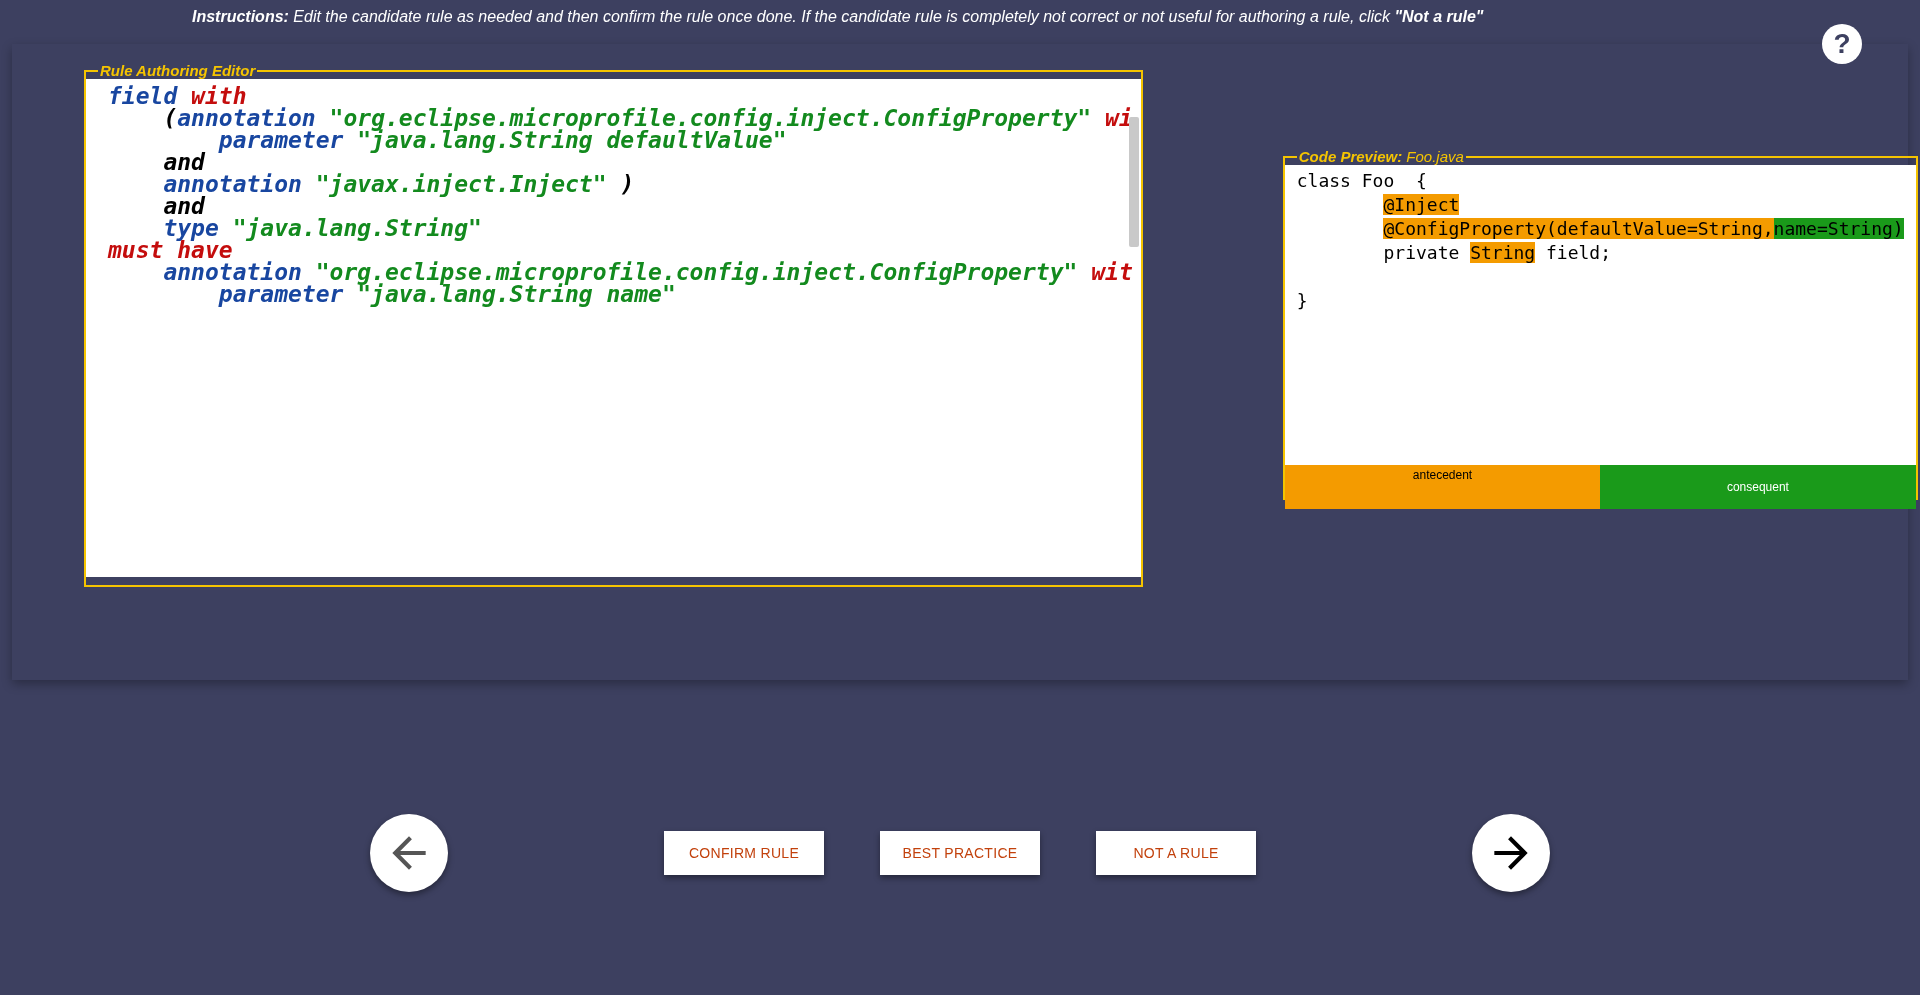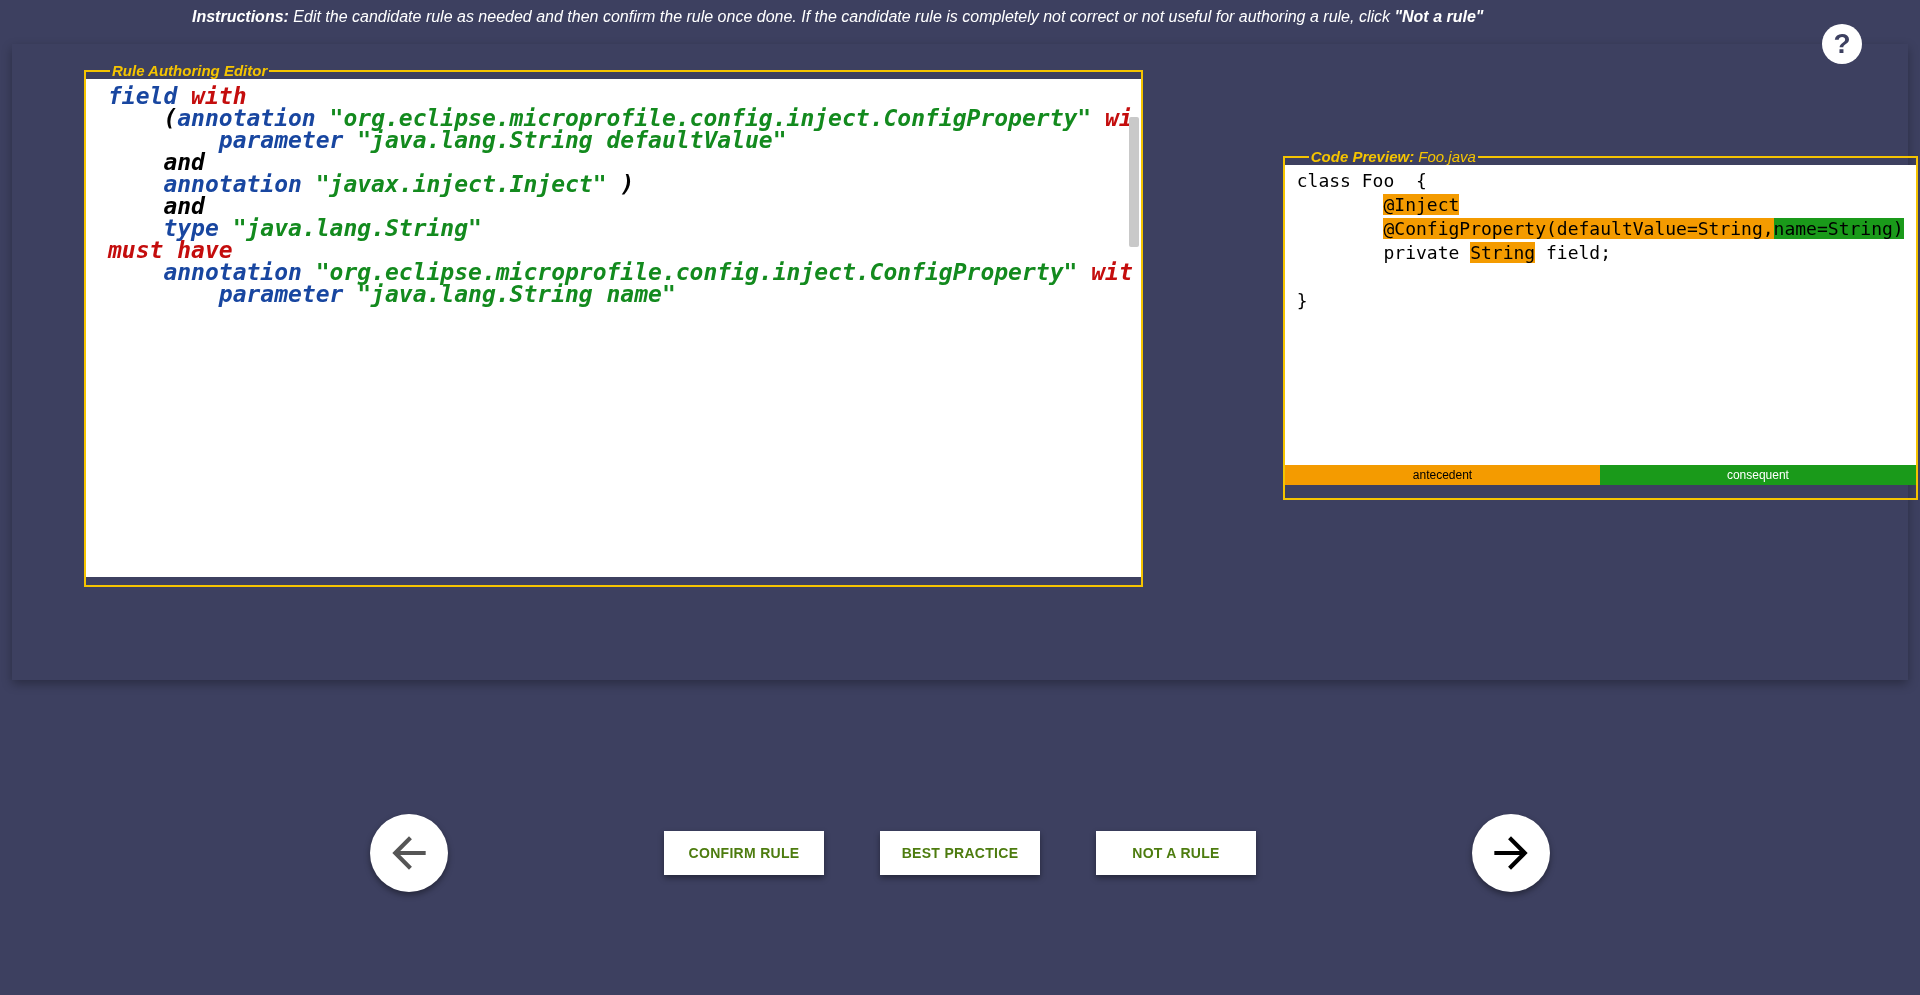--- a/index.html
+++ b/index.html
@@ -55,21 +55,21 @@
     border: 2px solid #f5c400;
     background: transparent;
     position: relative;
   }
   fieldset.panel > legend {
     color: #f5c400;
     font-size: 15px;
     font-weight: 700;
     font-style: italic;
     padding: 0 2px;
-    margin-left: 24px;
+    margin-left: 12px;
   }
   fieldset.panel > legend .fname { font-weight: 400; }
   .editor-panel { width: 790px; height: 525px; }
   .editor-body {
     background: #fff;
     color: #000;
     width: 100%;
     height: 498px;
     padding: 6px 8px 6px 22px;
     font-family: "Consolas","DejaVu Sans Mono",monospace;
@@ -101,21 +101,21 @@
   .hl-ante { background: #f49b00; color: #000; }
   .hl-cons { background: #1a9a1a; color: #000; }
   .legend-bar {
     display: flex;
     width: 100%;
     font-size: 12px;
     text-align: center;
     color: #000;
   }
   .legend-bar .ante { flex: 1; background: #f49b00; padding: 3px 0; }
-  .legend-bar .cons { flex: 1; background: #1a9a1a; padding: 3px 0; color:#fff; }
+  .legend-bar .cons { flex: 1; background: #1a9a1a; padding: 15px 0; color:#fff; }
   .footer {
     position: absolute;
     left: 0; right: 0;
     top: 814px;
     display: flex;
     align-items: center;
     justify-content: center;
     gap: 56px;
   }
   .nav-btn {
@@ -123,26 +123,26 @@
     border-radius: 50%;
     background: #fff;
     display: flex; align-items: center; justify-content: center;
     cursor: pointer;
     box-shadow: 0 3px 6px rgba(0,0,0,0.4);
   }
   .nav-btn.prev { margin-right: 160px; }
   .nav-btn.next { margin-left: 160px; }
   .action-btn {
     background: #fff;
-    color: #4d7c0f;
+    color: #c2410c;
     border: none;
     width: 160px;
     height: 44px;
     font-size: 14px;
-    font-weight: 700;
+    font-weight: 400;
     letter-spacing: 0.3px;
     cursor: pointer;
     box-shadow: 0 3px 6px rgba(0,0,0,0.4);
   }
   .arrow-svg { width: 50px; height: 50px; }
   .editor-scroll-thumb {
     position: absolute;
     right: 2px;
     top: 38px;
     width: 10px;

